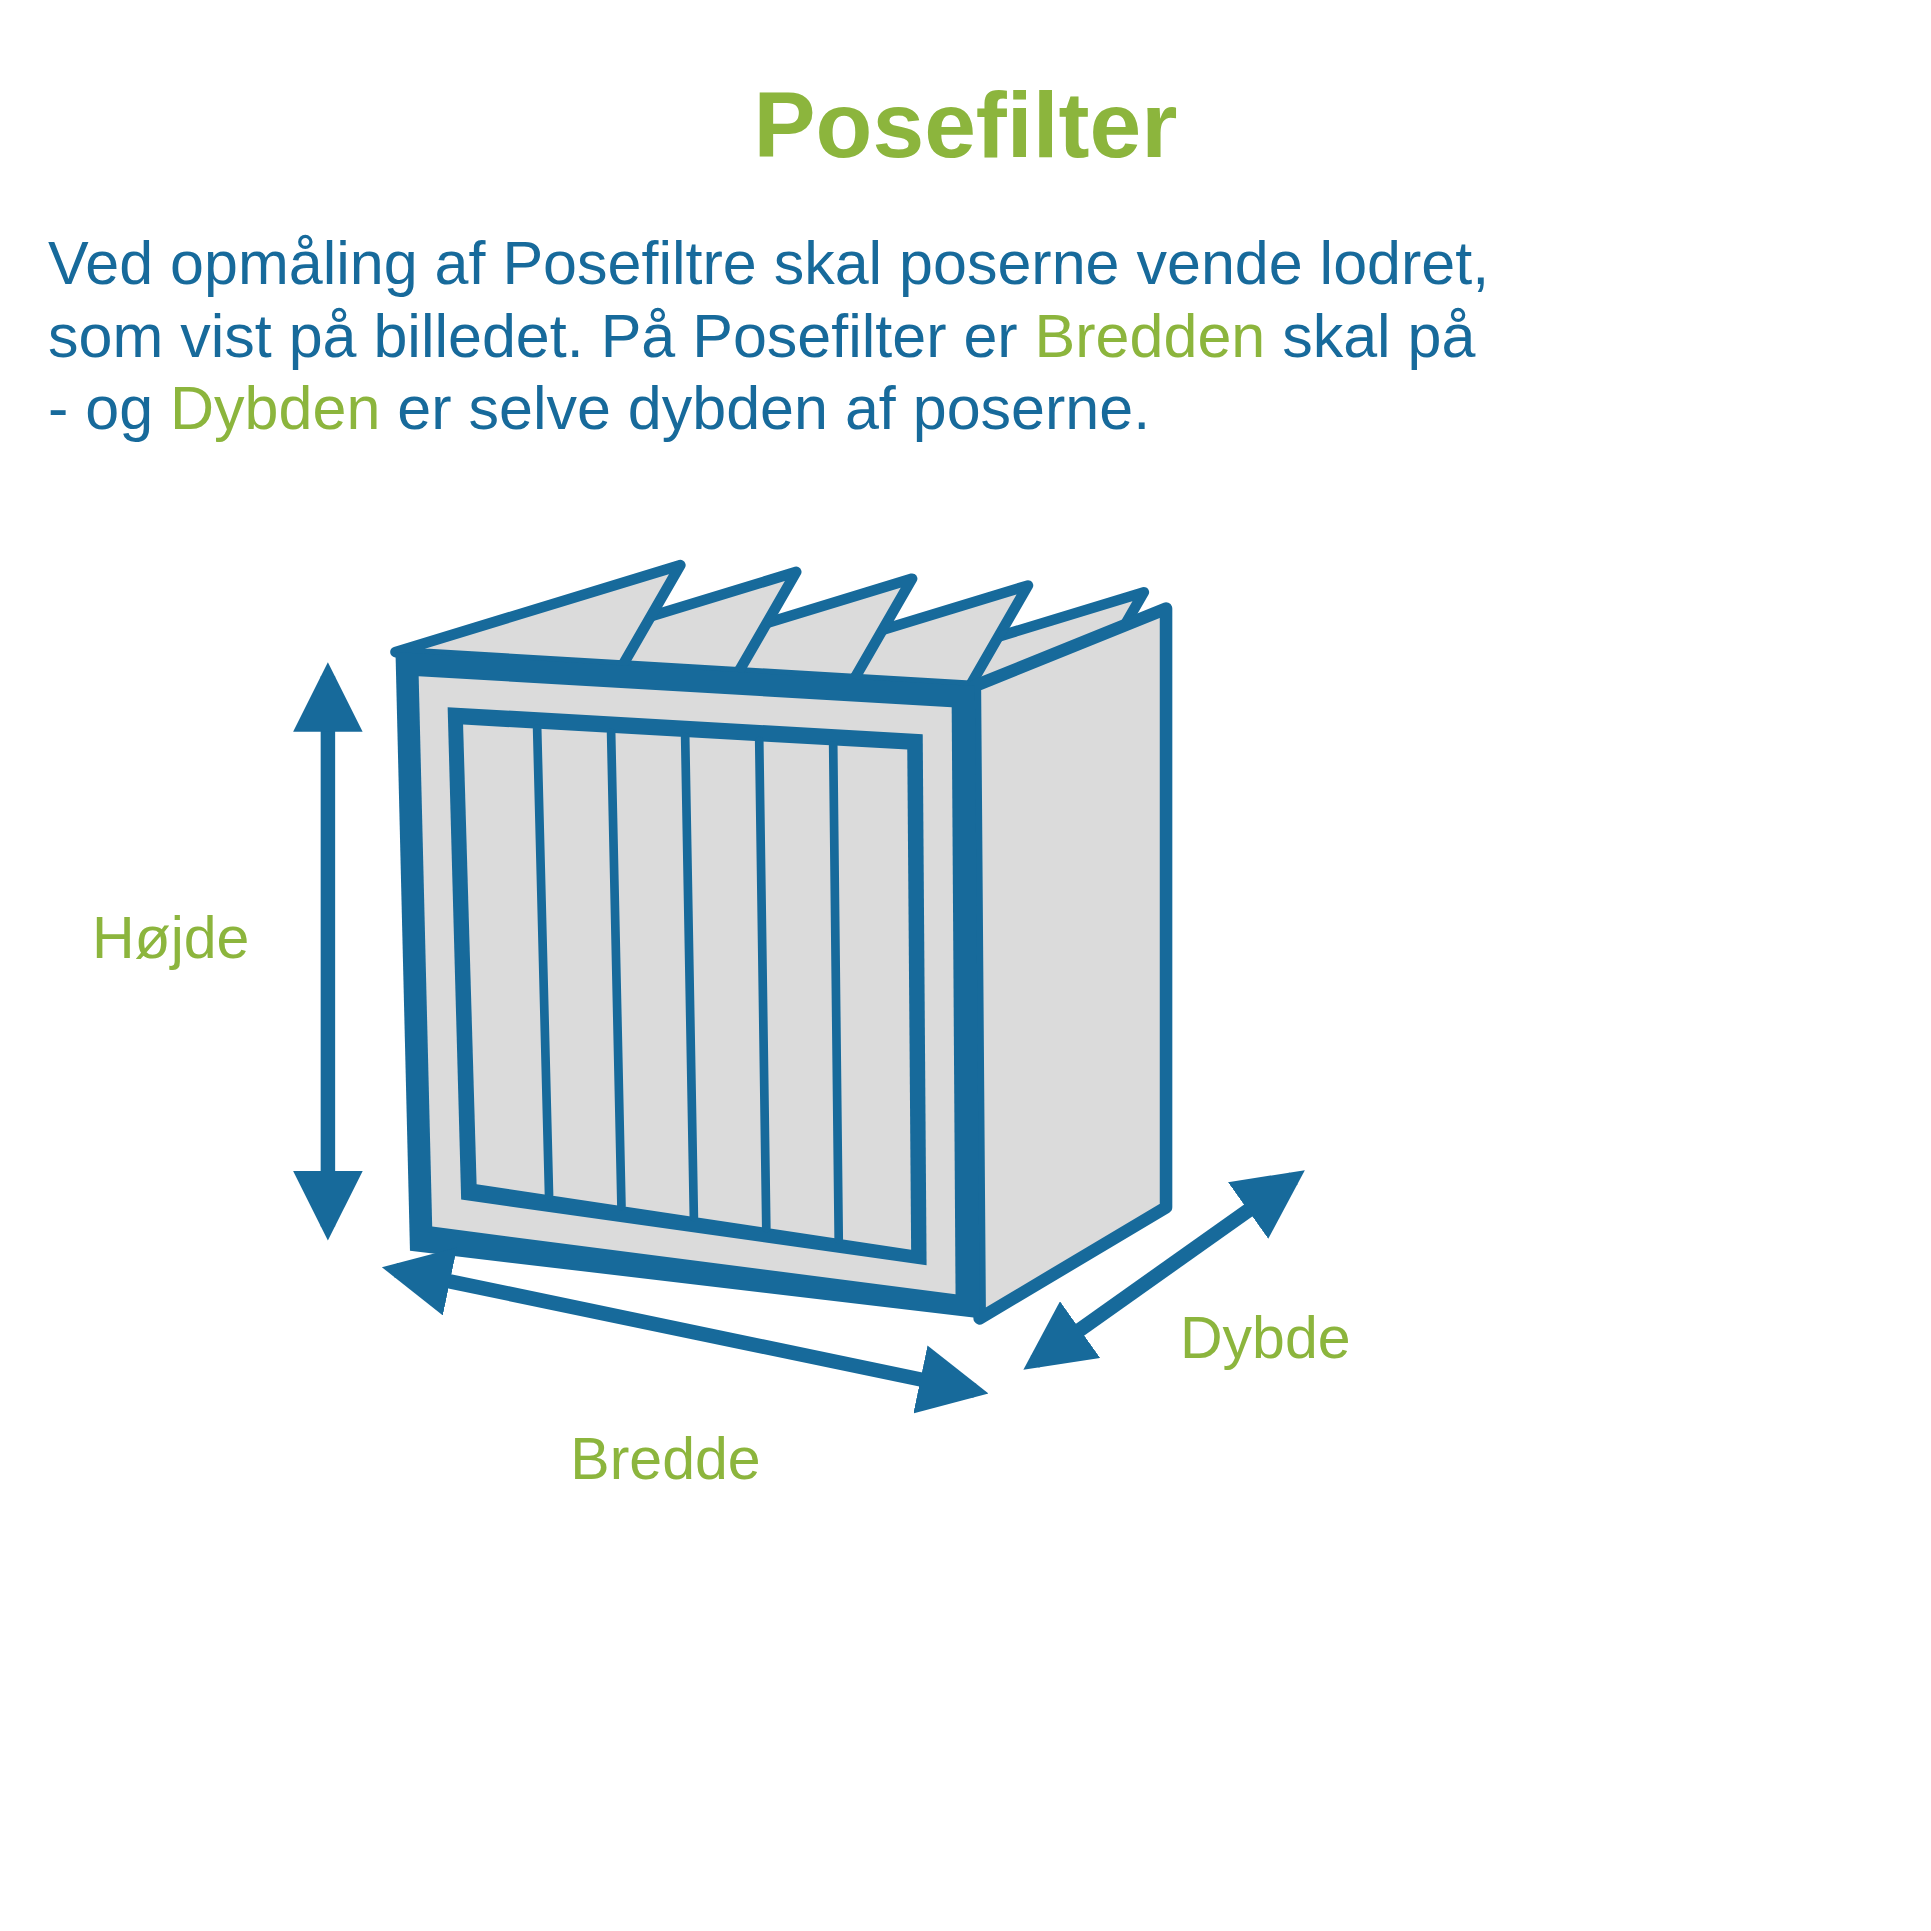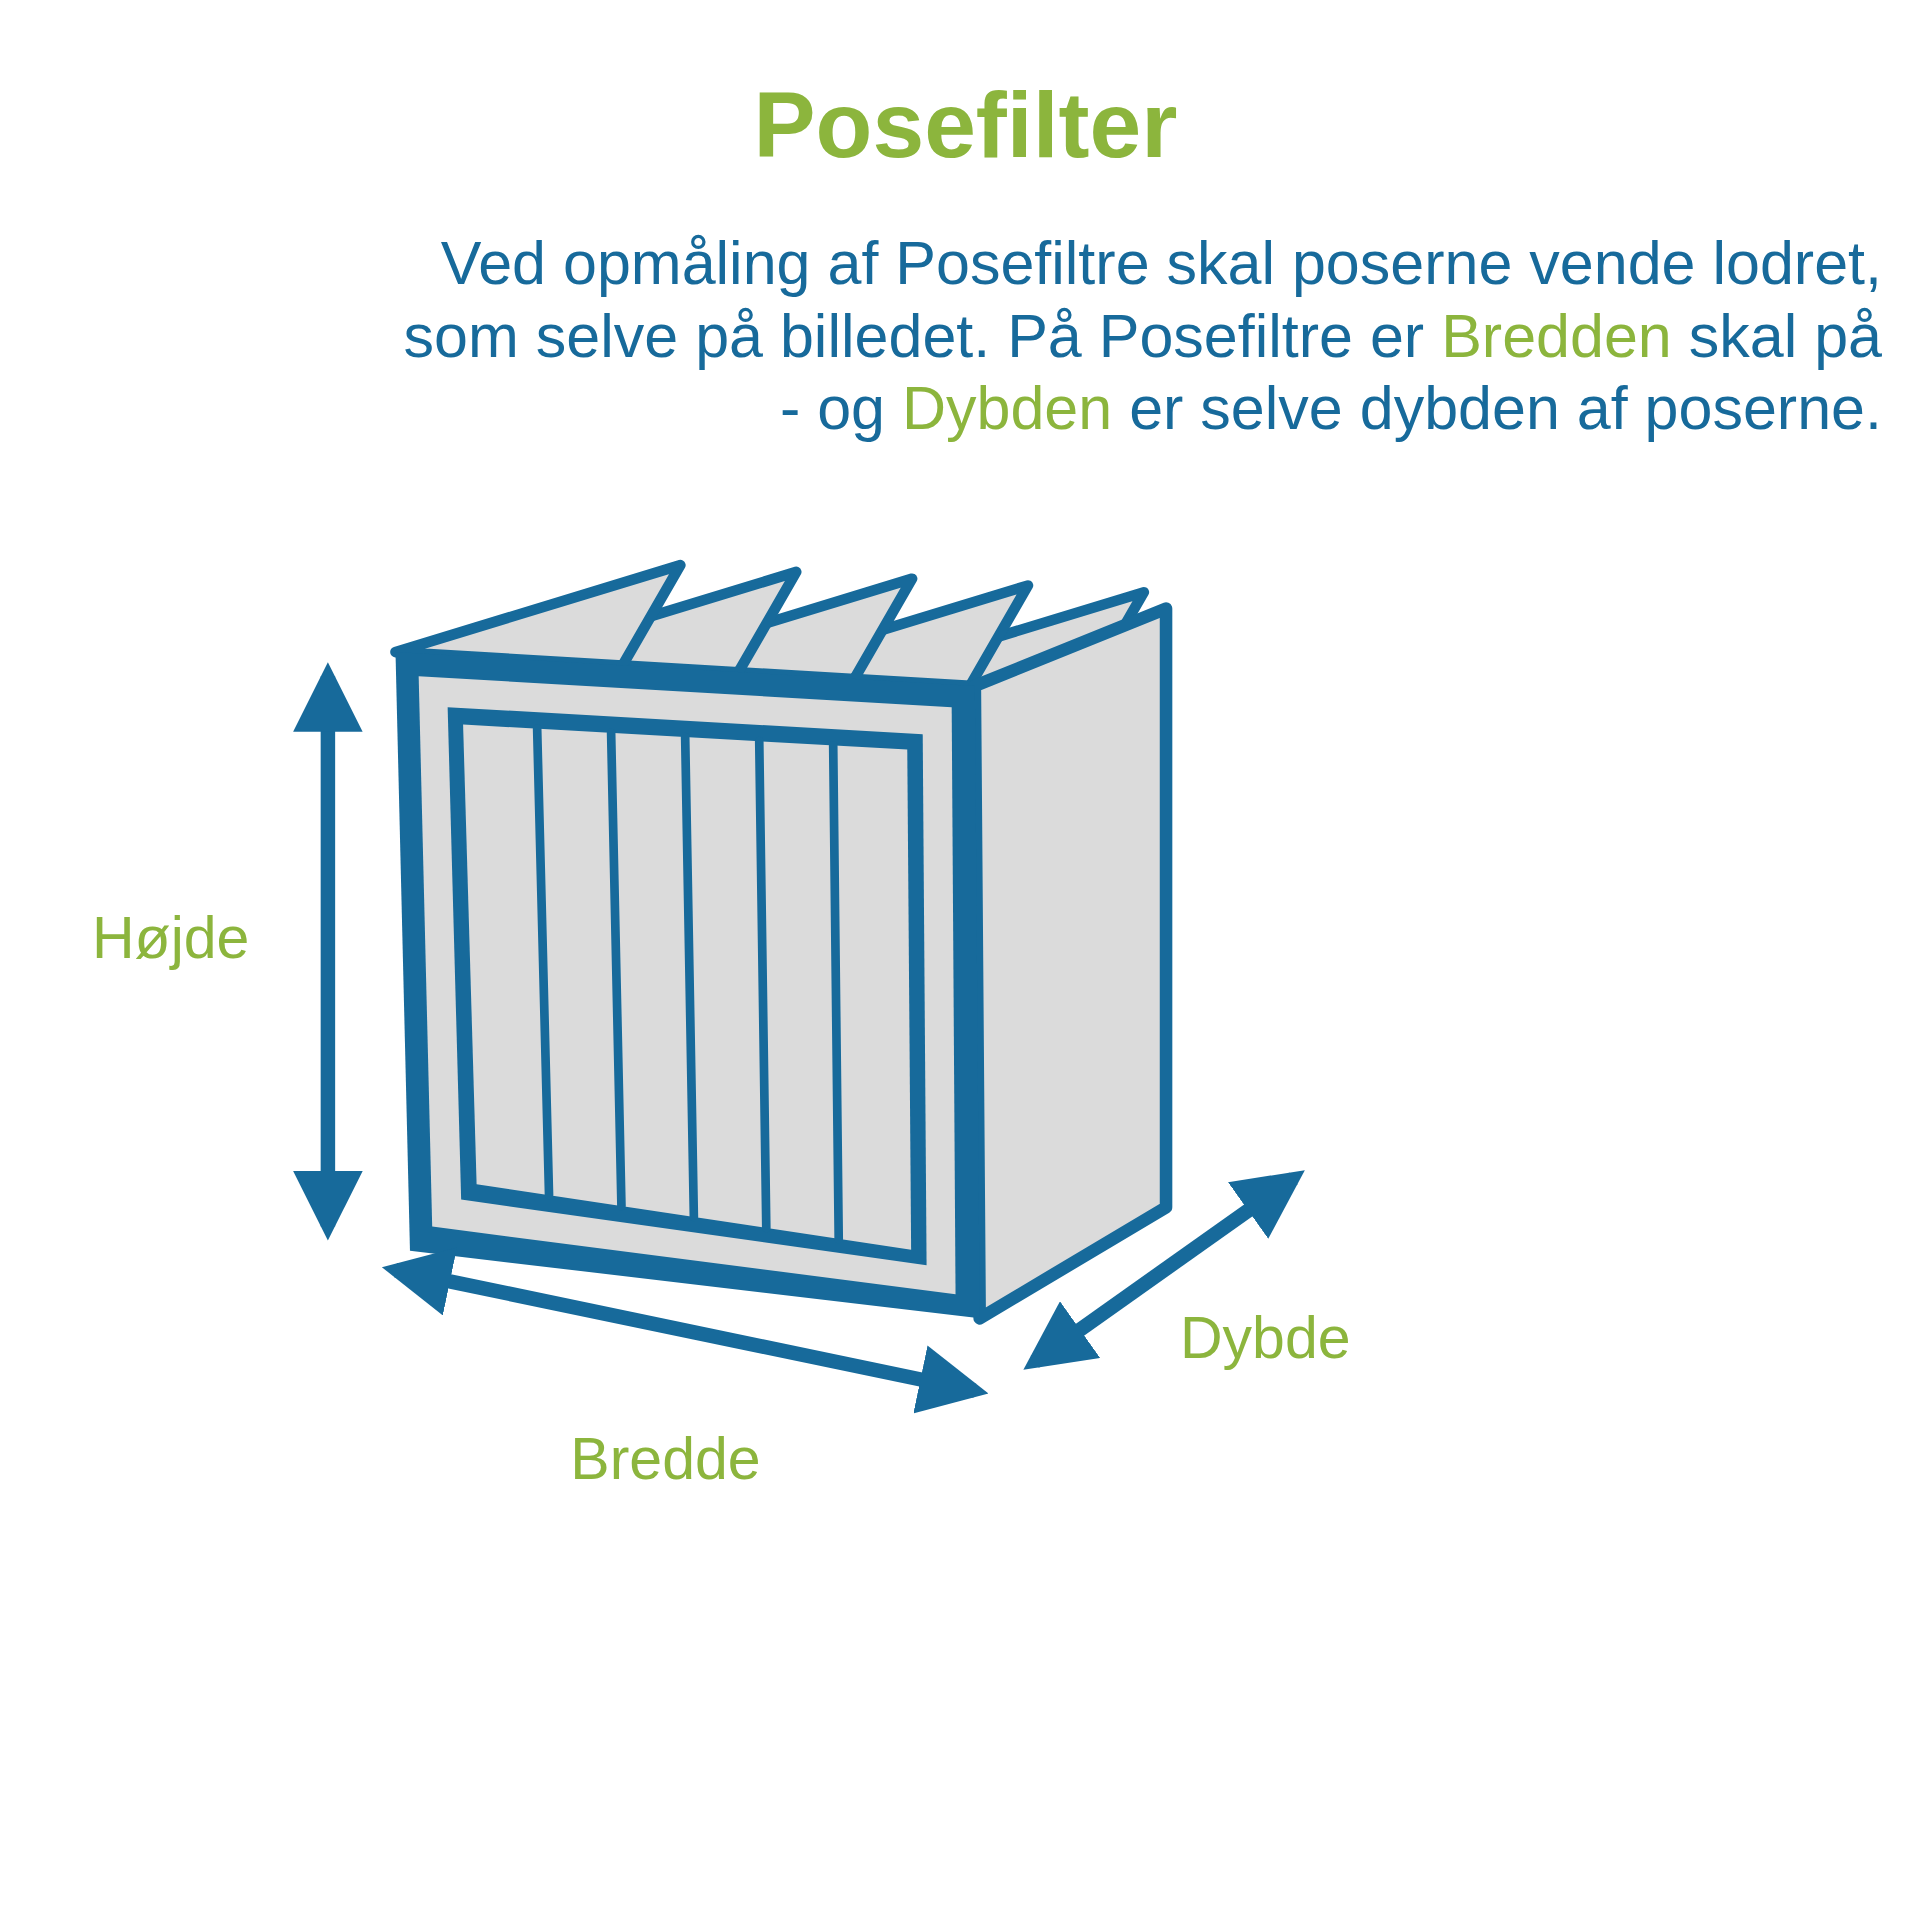--- a/index.html
+++ b/index.html
@@ -15,21 +15,21 @@
     overflow:hidden;
     font-family:"Liberation Sans",sans-serif;
   }
   .title{
     position:absolute;top:72px;left:0;width:100%;
     margin:0;text-align:center;
     font-size:93px;font-weight:bold;color:var(--green);
   }
   .description{
     position:absolute;top:227px;left:48px;width:1834px;
-    text-align:right;font-size:61px;line-height:1.19;
+    text-align:left;font-size:61px;line-height:1.19;
     font-weight:400;
   }
   .c-blue{color:var(--blue);}
   .c-green{color:var(--green);}
   .diagram{
     position:absolute;left:241px;top:541px;
     width:1207px;height:985px;
   }
   .label{
     position:absolute;font-size:59px;color:var(--green);
@@ -48,21 +48,21 @@
 </style>
 </head>
 <body>
 
 <div class="canvas">
 
   <h1 class="title">Posefilter</h1>
 
   <div class="description">
       <div><span class="c-blue">Ved opmåling af Posefiltre skal poserne vende lodret,</span></div>
-      <div><span class="c-blue">som selve på billedet. På Posefiltre er </span><span class="c-green">Bredden</span><span class="c-blue"> skal på</span></div>
+      <div><span class="c-blue">som vist på billedet. På Posefilter er </span><span class="c-green">Bredden</span><span class="c-blue"> skal på</span></div>
       <div><span class="c-blue">- og </span><span class="c-green">Dybden</span><span class="c-blue"> er selve dybden af poserne.</span></div>
     </div>
 
   <svg class="diagram" viewBox="0 0 1250 1020" xmlns="http://www.w3.org/2000/svg">
     <defs>
       <marker id="ah" viewBox="0 0 10 10" refX="8" refY="5" markerWidth="4.8" markerHeight="4.8" orient="auto-start-reverse">
         <path d="M0,0 L10,5 L0,10 z" class="f-blue"></path>
       </marker>
     </defs>
 

